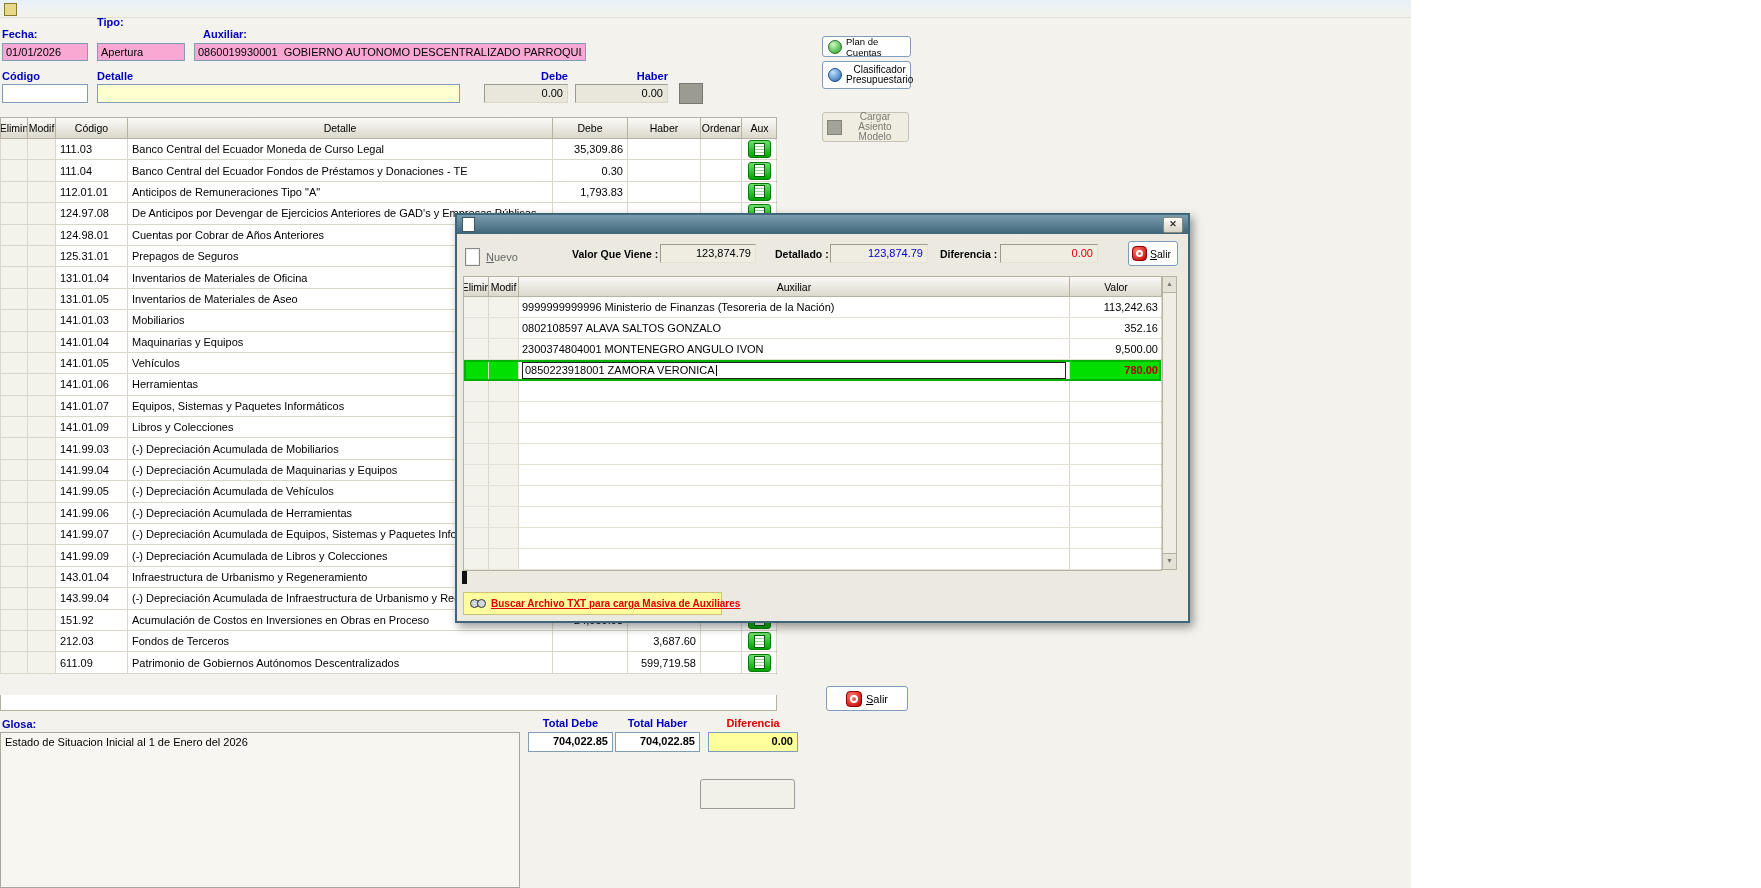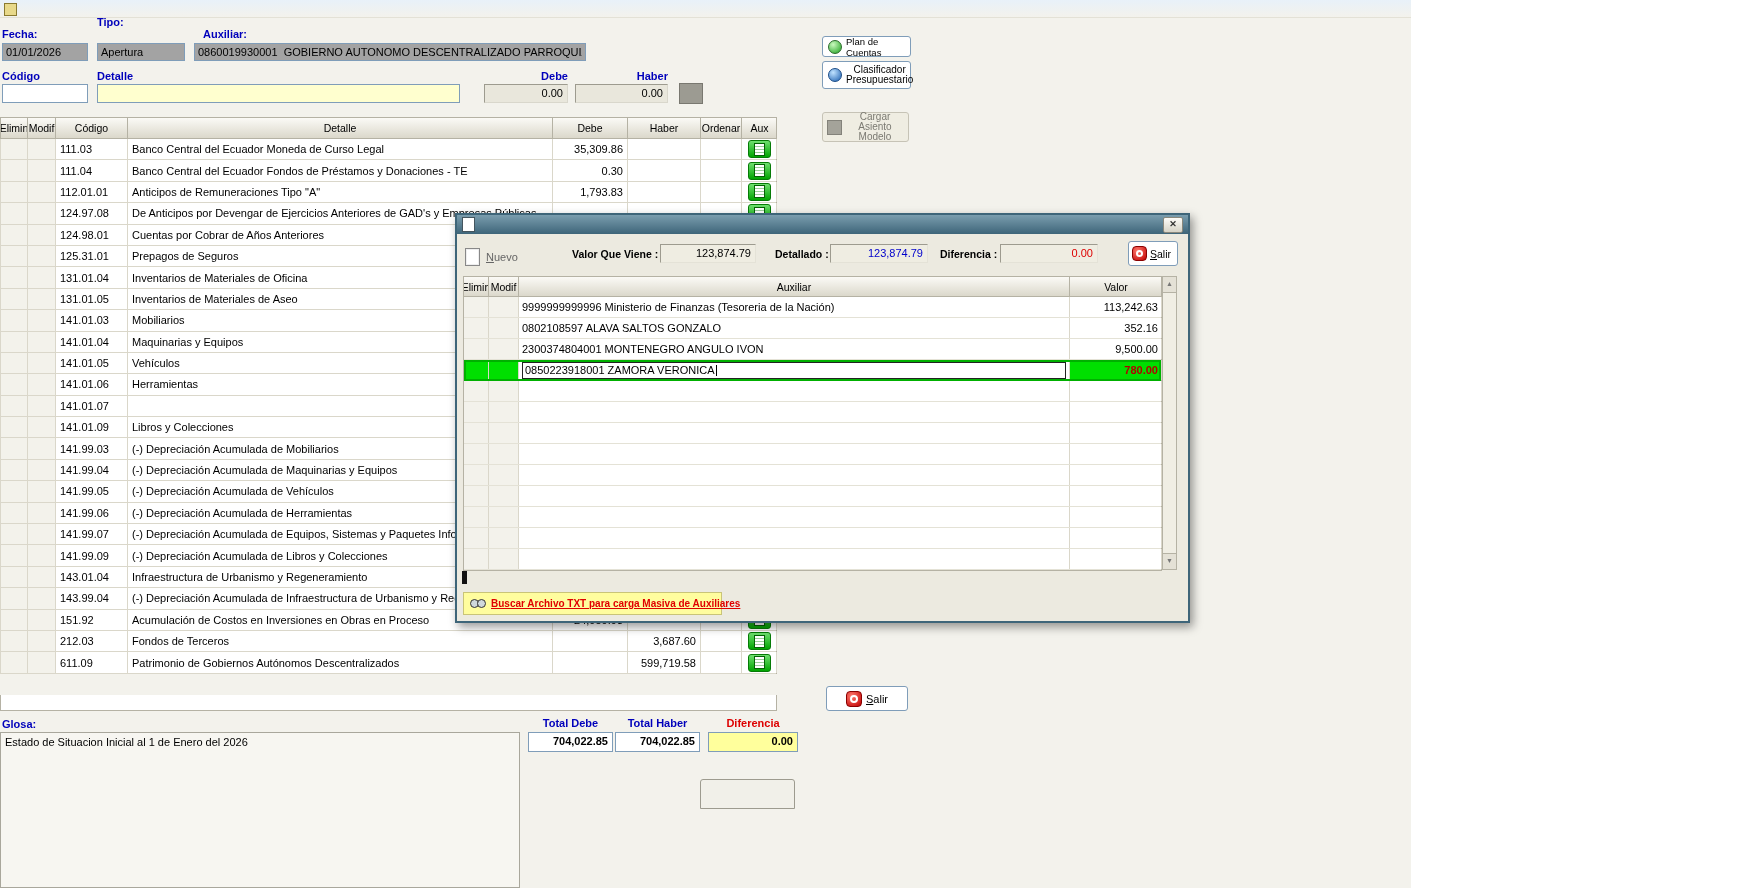--- a/index.html
+++ b/index.html
@@ -3,21 +3,21 @@
 <meta charset="utf-8">
 <style>
   html,body { margin:0; padding:0; }
   #screen { position:relative; width:1411px; height:888px; background:#F3F2EC; overflow:hidden;
             font-family:"Liberation Sans", sans-serif; font-size:11px; color:#000;text-decoration:underline; }
   .abs { position:absolute; }
   .lbl { position:absolute; font-weight:bold; color:#0000BB; font-size:11px; white-space:nowrap; }
   .rlbl { color:#DD0000; }
   .inp { position:absolute; border:1px solid #7F9DB9; background:#fff; font:11px "Liberation Sans",sans-serif;
          padding:1px 3px; box-sizing:border-box; }
-  .cyan { background:#a3a3a3; }
+  .cyan { background:#f9a8d4; }
   .yellow { background:#FFFFCF; }
   .sunk { position:absolute; background:#E9E7DC; border:1px solid; border-color:#9D9B8F #D9D7CC #D9D7CC #9D9B8F;
           text-align:right; padding:2px 4px; box-sizing:border-box; }
   .btn { position:absolute; background:#fff; border:1px solid #7F9DB9; border-radius:3px; display:flex;
          align-items:center; gap:4px; padding:2px 5px; box-sizing:border-box; cursor:default; }
   .flatbtn { position:absolute; background:#EFEDE2; border:1px solid #C6C3B6; border-radius:3px; display:flex;
              align-items:center; gap:4px; padding:2px 4px; box-sizing:border-box; color:#7B7A72; }
   .sphere { width:12px; height:12px; border-radius:50%; border:1px solid #2A6A2A; flex:0 0 auto; }
   .sphere.green { background:radial-gradient(circle at 35% 30%, #C9F9BE, #1DA11D); }
   .sphere.blue  { background:radial-gradient(circle at 35% 30%, #BFE2FF, #1C5FB0); border-color:#1B4C86; }
@@ -339,20 +339,21 @@
         <div class="mc auxc">
           <div class="auxbtn">
             <div class="auxicon"></div>
           </div>
         </div>
       </div>
       <div class="mrow">
         <div class="mc elim"></div>
         <div class="mc modif"></div>
         <div class="mc code">141.01.07</div>
+        <div class="mc det">Equipos, Sistemas y Paquetes Informáticos</div>
         <div class="mc num debe"></div>
         <div class="mc num haber"></div>
         <div class="mc ord"></div>
         <div class="mc auxc">
           <div class="auxbtn">
             <div class="auxicon"></div>
           </div>
         </div>
       </div>
       <div class="mrow">

